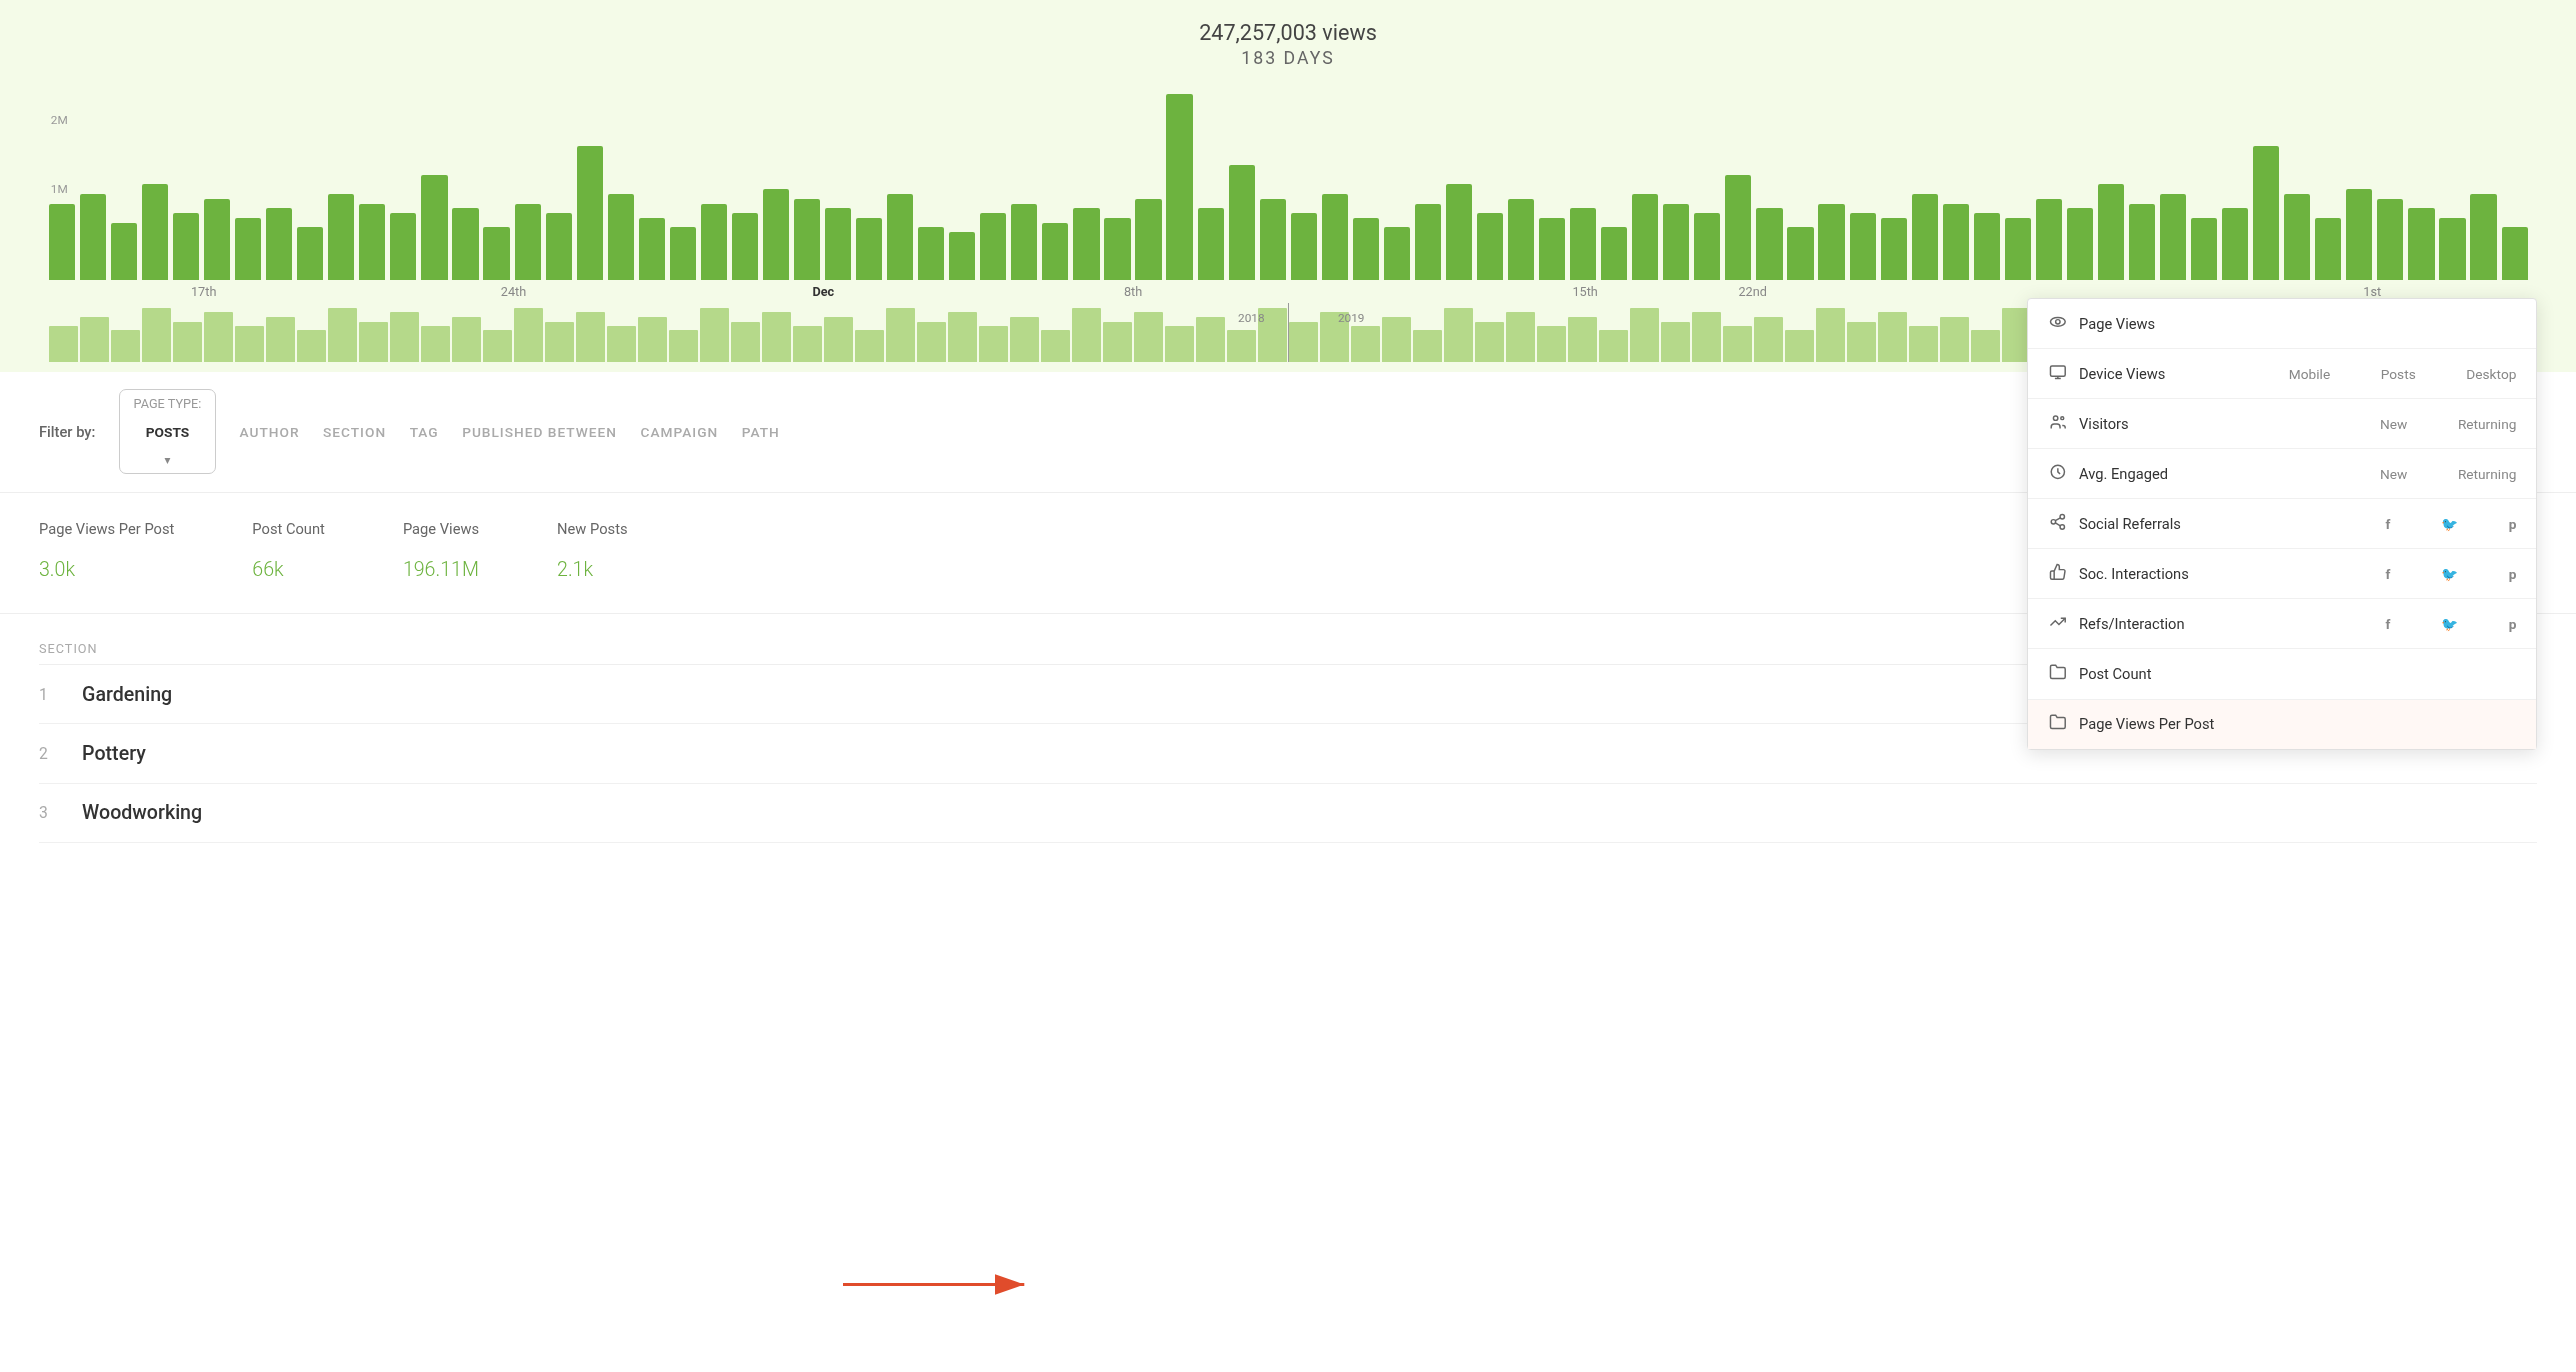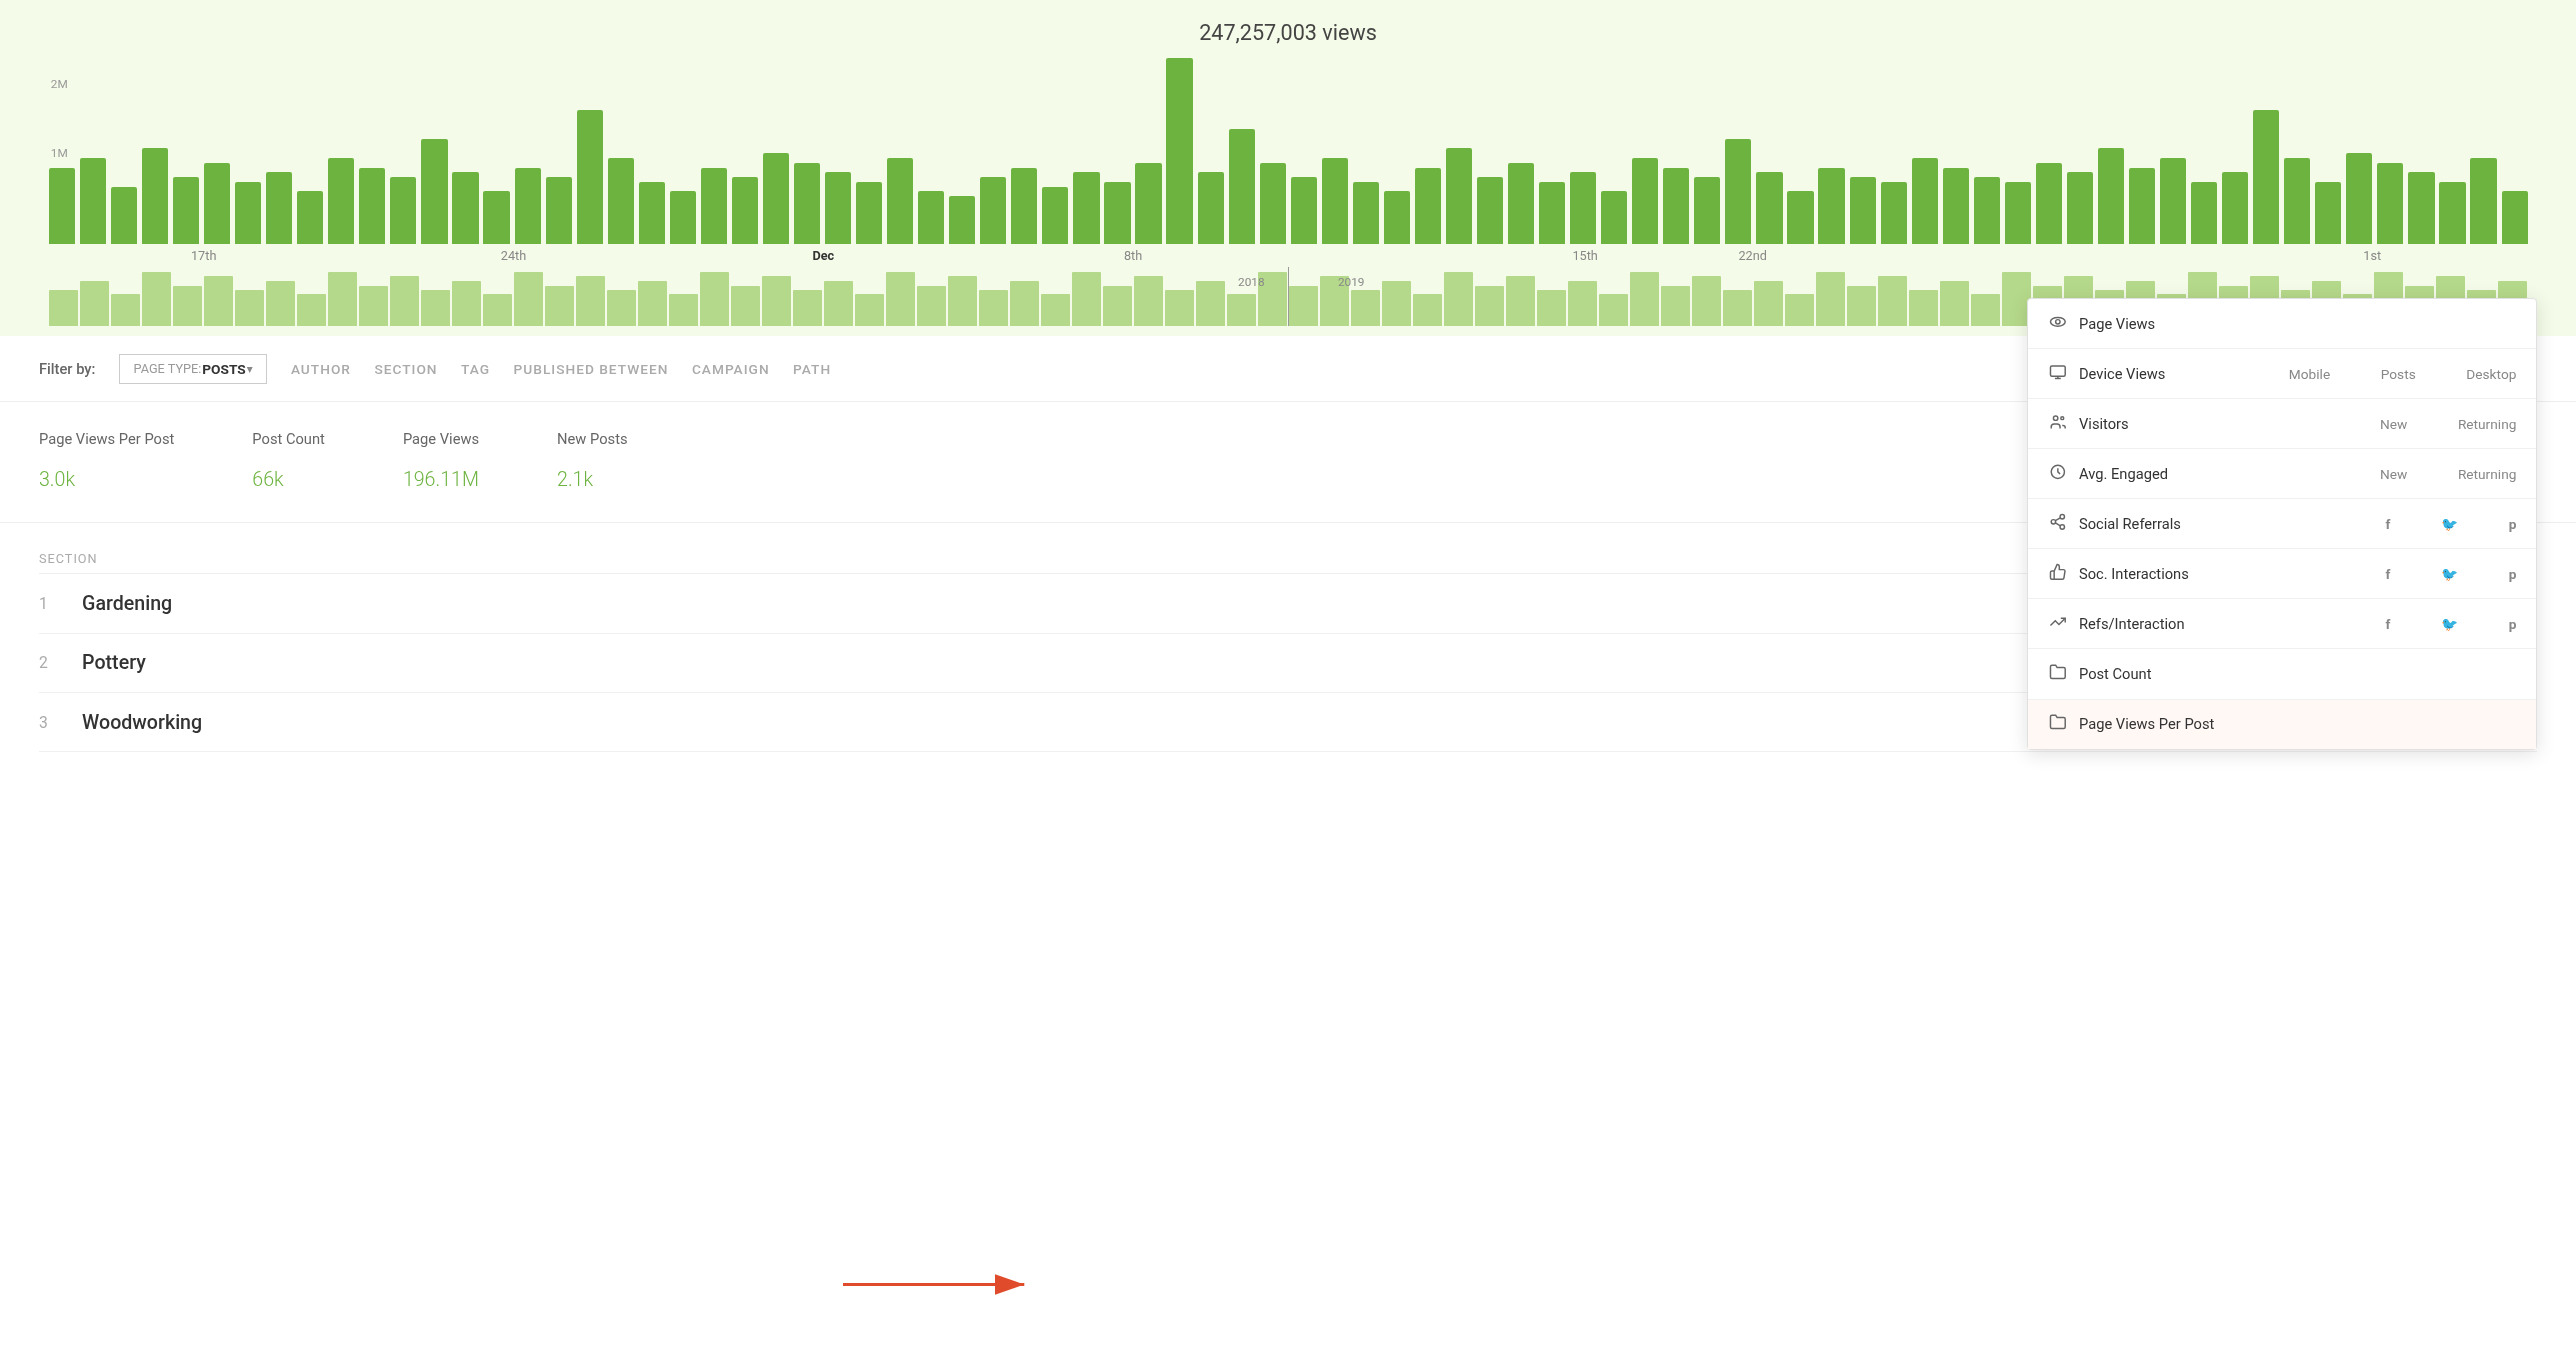--- a/index.html
+++ b/index.html
@@ -104,28 +104,29 @@
     }
 
     .filter-label {
       color: #666;
       font-size: 14.7px;
       font-weight: 500;
     }
 
     .filter-select {
       border: 1px solid #ccc;
-      border-radius: 0;
+      border-radius: 7px;
       padding: 5.9px 13.7px;
       font-size: 13.7px;
       display: flex;
       align-items: center;
-      gap: 1px;
+      gap: 13px;
       cursor: pointer;
       background: #fff;
+      flex-direction: column;
     }
 
     .filter-select .page-type-label {
       font-weight: 700;
       text-transform: uppercase;
       color: #333;
     }
 
     .filter-option {
       color: #aaa;
@@ -271,20 +272,21 @@
       background: #fff8f5;
     }
   </style>
 </head>
 <body>
 
 <div class="page-container">
 
   <div class="chart-section">
     <div class="chart-title">247,257,003 views</div>
+    <div class="chart-subtitle">183 DAYS</div>
 
     <div class="chart-wrapper">
       <span class="y-label">2M</span>
       <span class="y-label-mid">1M</span>
       <div class="bar-chart-container" id="bar-chart">
           <div class="bar" style="height: 76px;"></div>
           <div class="bar" style="height: 86px;"></div>
           <div class="bar" style="height: 57px;"></div>
           <div class="bar" style="height: 96px;"></div>
           <div class="bar" style="height: 67px;"></div>

